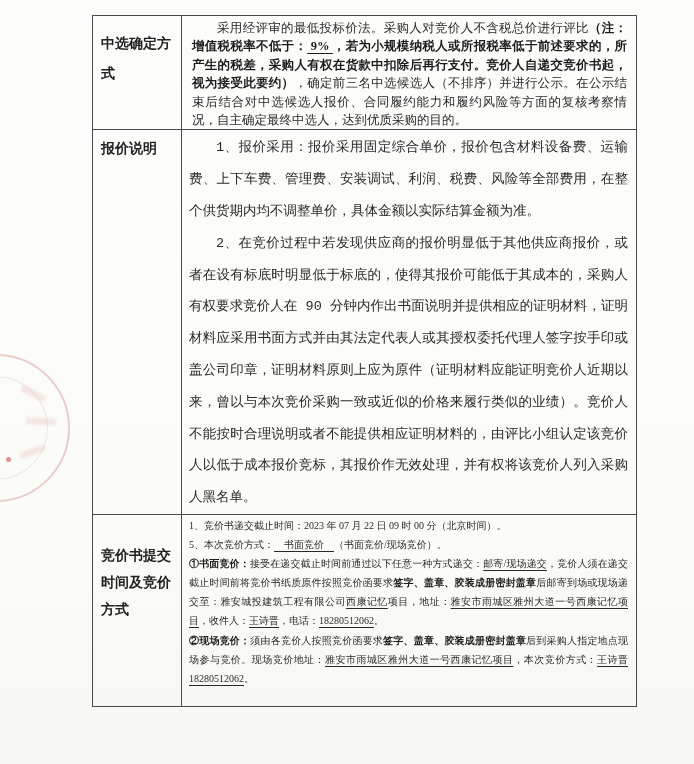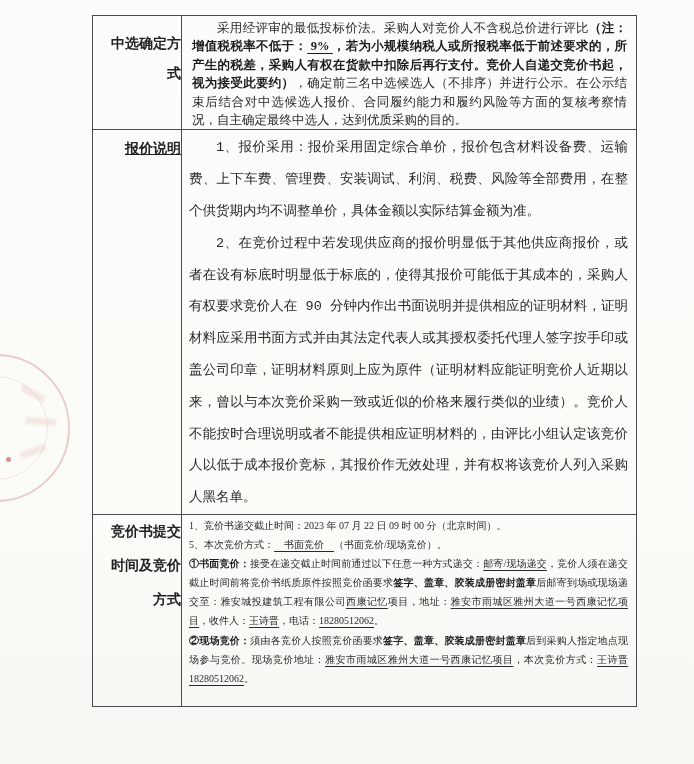--- a/index.html
+++ b/index.html
@@ -20,41 +20,40 @@
     border:1px solid #4a4a4a;
     vertical-align:top;
     overflow:hidden;
   }
   td.label{
     width:80px;
     font-weight:bold;
     font-size:14px;
     padding:0 0 0 8px;
     color:#222;
-    text-align:right;
   }
   td.content{
     text-align:justify;
     color:#292929;
   }
   td.content p{margin:0;}
   td.content p.indent{text-indent:2em;}
   .b{font-weight:bold;color:#1c1c1c;}
   .u{text-decoration:underline;text-underline-offset:3px;text-decoration-thickness:1px;}
   
   tr.row-selection-method{height:112px;}
   tr.row-selection-method td.label{padding-top:13px;line-height:30px;}
   tr.row-selection-method td.content{font-size:12.5px;line-height:18.4px;padding:3px 9px 0 10px;margin-top:47px;}
   
   tr.row-quote-notes{height:354px;}
-  tr.row-quote-notes td.label{padding-top:10px;text-decoration:underline;}
+  tr.row-quote-notes td.label{padding-top:10px;}
   tr.row-quote-notes td.content{font-size:13.5px;line-height:31.8px;padding:2px 8px 0 7px;font-family:Liberation Mono, monospace;}
   
   tr.row-submission{height:192px;}
-  tr.row-submission td.label{padding-top:0;line-height:34px;}
+  tr.row-submission td.label{padding-top:27px;line-height:27px;}
   tr.row-submission td.content{font-size:10px;line-height:19.1px;padding:1px 8px 0 7px;}
   
   tr.row-payment{height:37px;}
   tr.row-payment td.label{vertical-align:middle;padding-top:0;}
   tr.row-payment td.content{font-size:13px;line-height:18.5px;padding:1px 8px 0 7px;}
   
   .stamp{
     position:absolute;left:-78px;top:354px;width:144px;height:144px;
     border-radius:50%;
     border:2.5px solid rgba(192,101,92,0.30);

